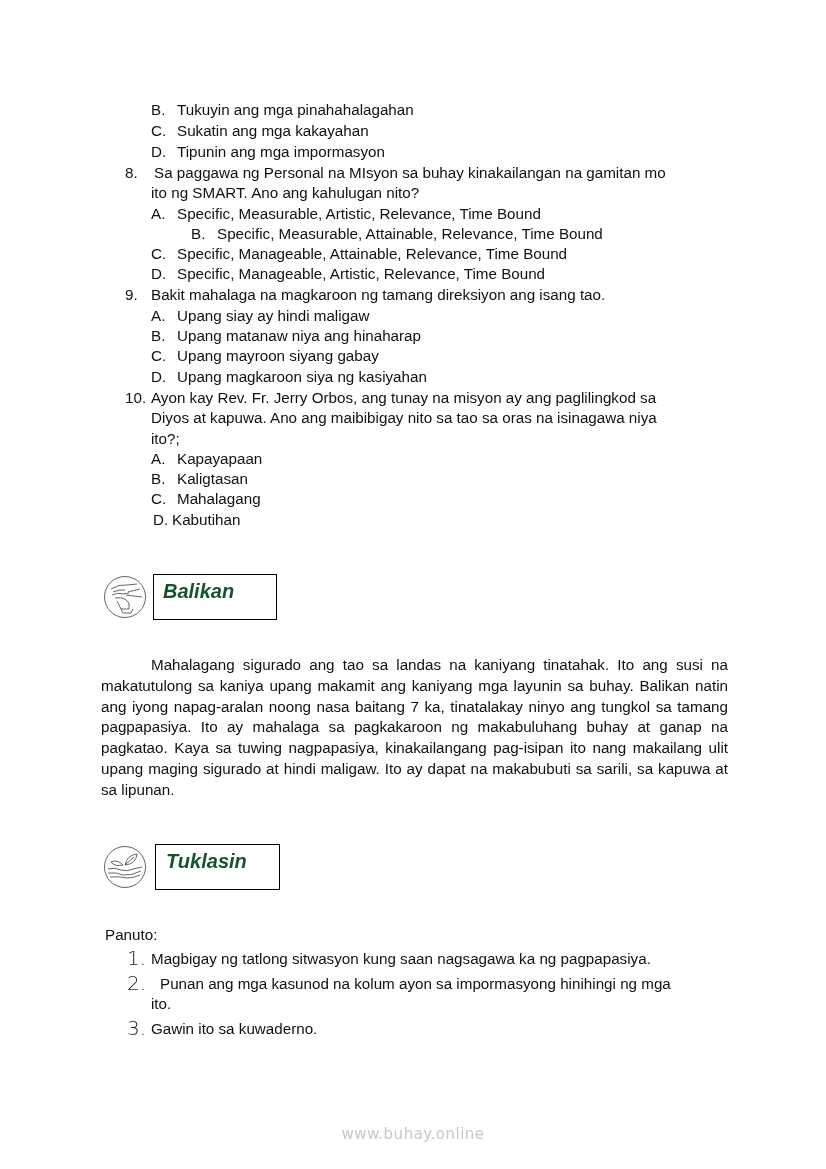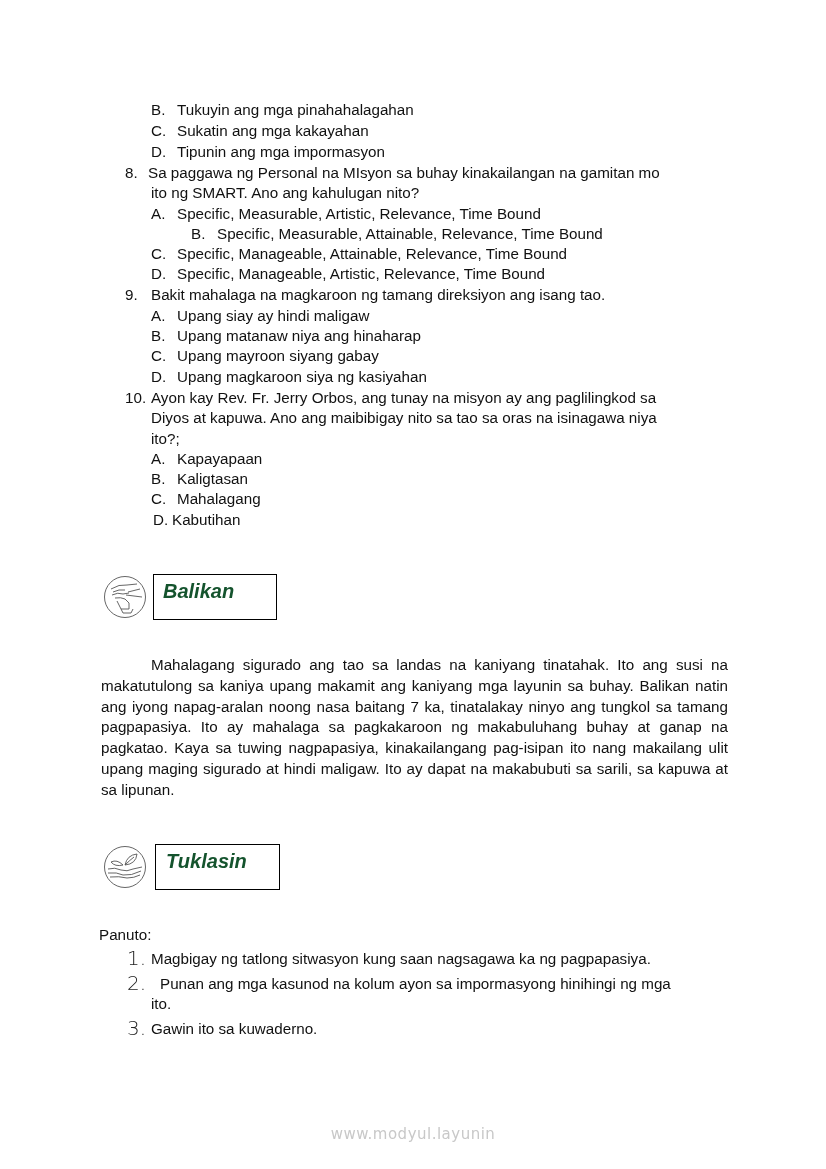--- a/index.html
+++ b/index.html
@@ -75,21 +75,21 @@
   <div class="line" style="left:151px; top:121px;">
     <span class="opt-letter">C.</span><span>Sukatin ang mga kakayahan</span>
   </div>
   <div class="line" style="left:151px; top:142px;">
     <span class="opt-letter">D.</span><span>Tipunin ang mga impormasyon</span>
   </div>
 </div>
 
 <div>
   <div class="line num" style="left:125px; top:163px;">8.</div>
-  <div class="line" style="left:148px; top:163px;text-align:center;">Sa paggawa ng Personal na MIsyon sa buhay kinakailangan na gamitan mo</div>
+  <div class="line" style="left:154px; top:163px;text-align:center;">Sa paggawa ng Personal na MIsyon sa buhay kinakailangan na gamitan mo</div>
   <div class="line" style="left:151px; top:183px;">ito ng SMART. Ano ang kahulugan nito?</div>
   <div class="line" style="left:151px; top:204px;">
     <span class="opt-letter">A.</span><span>Specific, Measurable, Artistic, Relevance, Time Bound</span>
   </div>
   <div class="line" style="left:151px; top:224px;margin-left:40px;">
     <span class="opt-letter">B.</span><span>Specific, Measurable, Attainable, Relevance, Time Bound</span>
   </div>
   <div class="line" style="left:151px; top:244px;">
     <span class="opt-letter">C.</span><span>Specific, Manageable, Attainable, Relevance, Time Bound</span>
   </div>
@@ -164,26 +164,26 @@
       <path d="M5 24 Q12 22 18 25 Q24 27 30 24 L39 22"></path>
       <path d="M5 28 Q14 27 20 30 Q28 31 38 26"></path>
       <path d="M7 32 Q16 31 24 33 Q31 33 37 30"></path>
     </svg>
   </div>
   <div class="section-box" style="left:155px; top:844px; width:125px; height:46px;"></div>
   <div class="section-title" style="left:166px; top:850px;">Tuklasin</div>
 </div>
 
 <div>
-  <div class="line" style="left:99px; top:925px;">Panuto:</div>
+  <div class="line" style="left:105px; top:925px;">Panuto:</div>
 
   <div class="big-num" style="left:127px; top:946px;">1.</div>
   <div class="line" style="left:151px; top:949px;">Magbigay ng tatlong sitwasyon kung saan nagsagawa ka ng pagpapasiya.</div>
 
   <div class="big-num" style="left:127px; top:971px;">2.</div>
   <div class="line" style="left:151px; top:974px;margin-left:9px;">Punan ang mga kasunod na kolum ayon sa impormasyong hinihingi ng mga</div>
   <div class="line" style="left:151px; top:994px;">ito.</div>
 
   <div class="big-num" style="left:127px; top:1016px;">3.</div>
   <div class="line" style="left:151px; top:1019px;">Gawin ito sa kuwaderno.</div>
 </div>
 
-<div class="footer">www.modyul.layunin</div>
+<div class="footer">www.buhay.online</div>
 
 </body></html>

